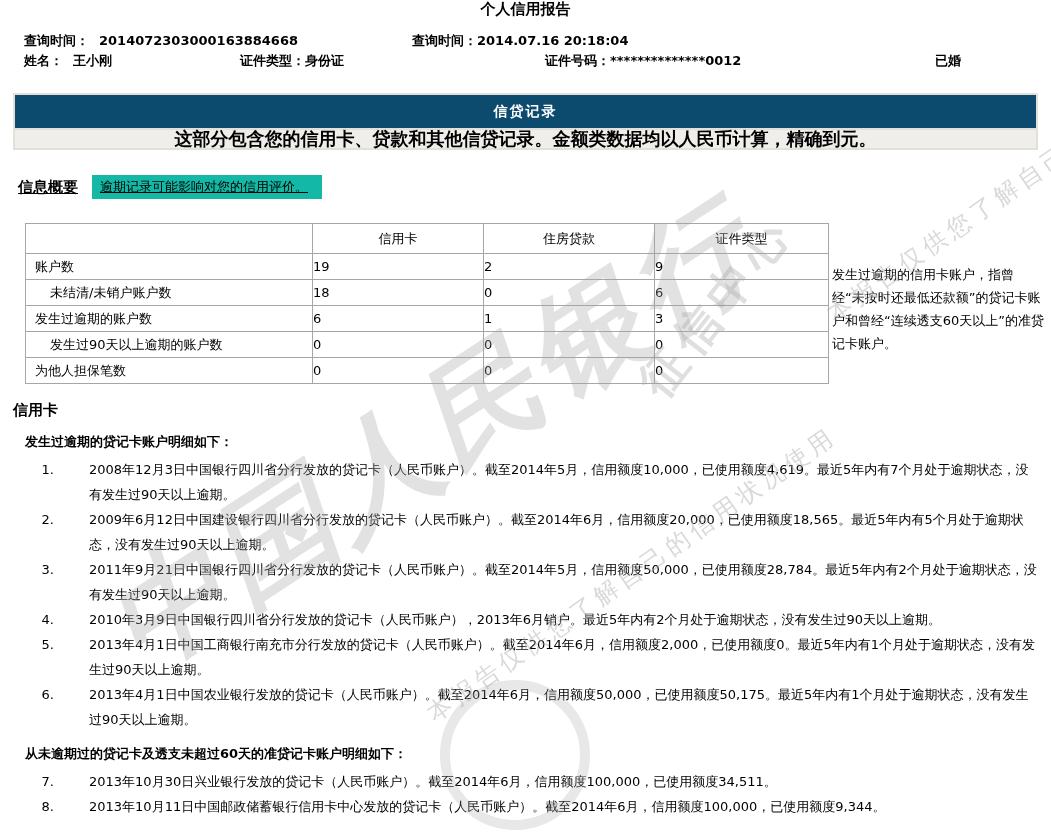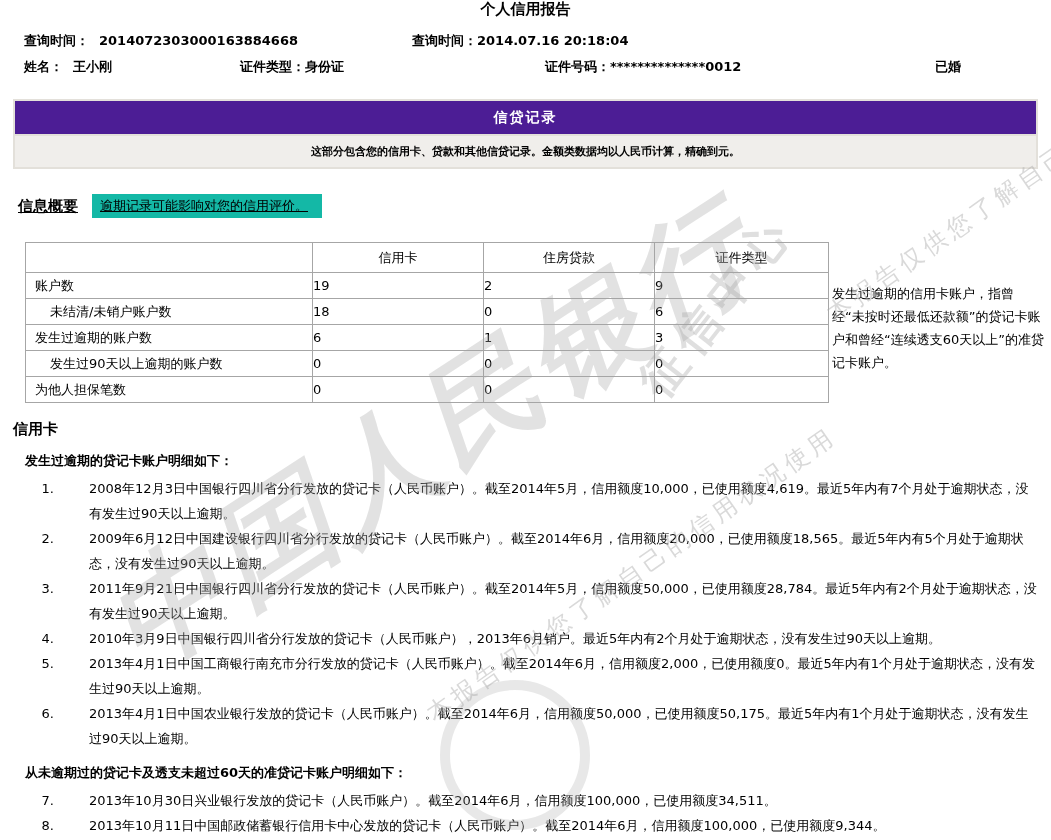--- a/index.html
+++ b/index.html
@@ -8,32 +8,32 @@
     width:1051px; height:840px; overflow:hidden; position:relative;
     font-family:"DejaVu Sans", sans-serif;
     font-size:13px; color:#000;
   }
   .content { position:relative; z-index:1; }
 
   
   .title { text-align:center; font-size:15px; font-weight:bold; }
   .hrow { position:relative; height:20px; font-weight:bold; font-size:13px; }
   .hrow1 { margin-top:13px; }
-  .hrow2 { margin-top:6px; }
+  .hrow2 { }
   .hpos { position:absolute; top:0; white-space:nowrap; }
   .p-reportno { left:24px; }  .p-query { left:400px;margin-left:12px; } .p-reptime { left:797px; }
   .p-name { left:24px; } .p-idtype { left:240px; } .p-idno { left:545px; } .p-marital { left:935px; }
   .lbl-gap { display:inline-block; width:10px; }
 
   
   .banner-box { margin:21px 13px 0 13px; border:2px solid #e3e0da; }
-  .banner-bar { height:33px; background:#4c1d95; color:#ffffff; font-size:14px; font-weight:bold;
+  .banner-bar { height:33px; background:#0c4a6e; color:#ffffff; font-size:14px; font-weight:bold;
                 display:flex; align-items:center; justify-content:center; letter-spacing:2px; }
-  .banner-desc { height:33px; background:#f0eeeb; border-top:2px solid #e3e0da;
-                 display:flex; align-items:center; justify-content:center; font-weight:bold; font-size:11px; }
+  .banner-desc { height:20px; background:#f0eeeb; border-top:2px solid #e3e0da;
+                 display:flex; align-items:center; justify-content:center; font-weight:bold; font-size:18px; }
 
   
   .summary-head { margin:25px 0 0 18px; display:flex; align-items:center;text-decoration:underline; }
   .summary-title { font-size:15px; font-weight:bold; }
   .summary-note { margin-left:14px; background:#14b8a6; padding:3px 14px 3px 8px; font-size:13px; }
 
   
   .table-wrap { margin:24px 0 0 25px; display:flex; }
   table.summary { border-collapse:collapse; width:803px; table-layout:fixed; }
   table.summary th, table.summary td { border:1px solid #a6a6a6; font-weight:normal; font-size:13px; height:26px; }

